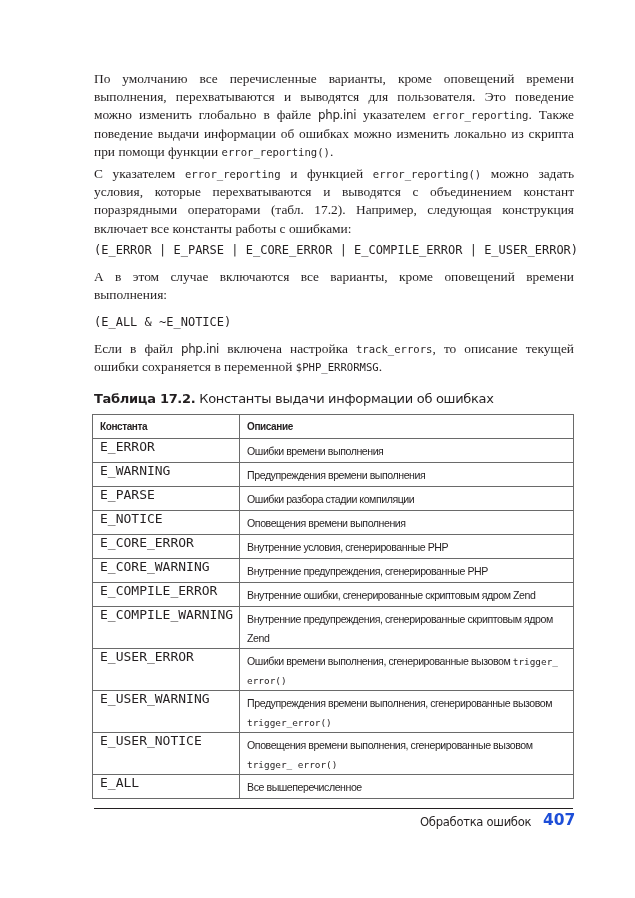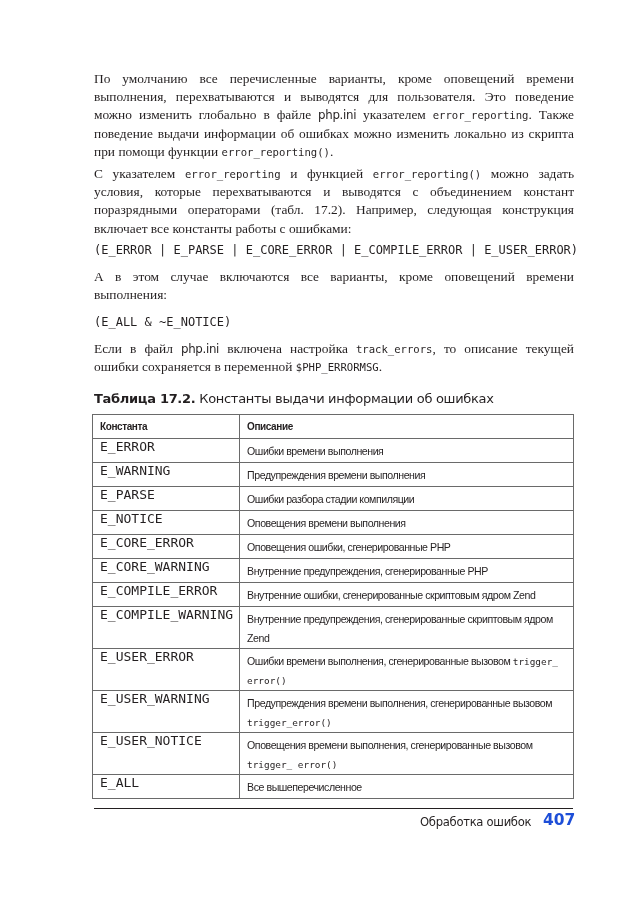--- a/index.html
+++ b/index.html
@@ -60,21 +60,21 @@
       <tr>
         <td class="c1">E_PARSE</td>
         <td class="c2"><span>Ошибки разбора стадии компиляции</span></td>
       </tr>
       <tr>
         <td class="c1">E_NOTICE</td>
         <td class="c2"><span>Оповещения времени выполнения</span></td>
       </tr>
       <tr>
         <td class="c1">E_CORE_ERROR</td>
-        <td class="c2"><span>Оповещения ошибки, сгенерированные PHP</span></td>
+        <td class="c2"><span>Внутренние условия, сгенерированные PHP</span></td>
       </tr>
       <tr>
         <td class="c1">E_CORE_WARNING</td>
         <td class="c2"><span>Внутренние предупреждения, сгенерированные PHP</span></td>
       </tr>
       <tr>
         <td class="c1">E_COMPILE_ERROR</td>
         <td class="c2"><span>Внутренние ошибки, сгенерированные скриптовым ядром Zend</span></td>
       </tr>
       <tr>

